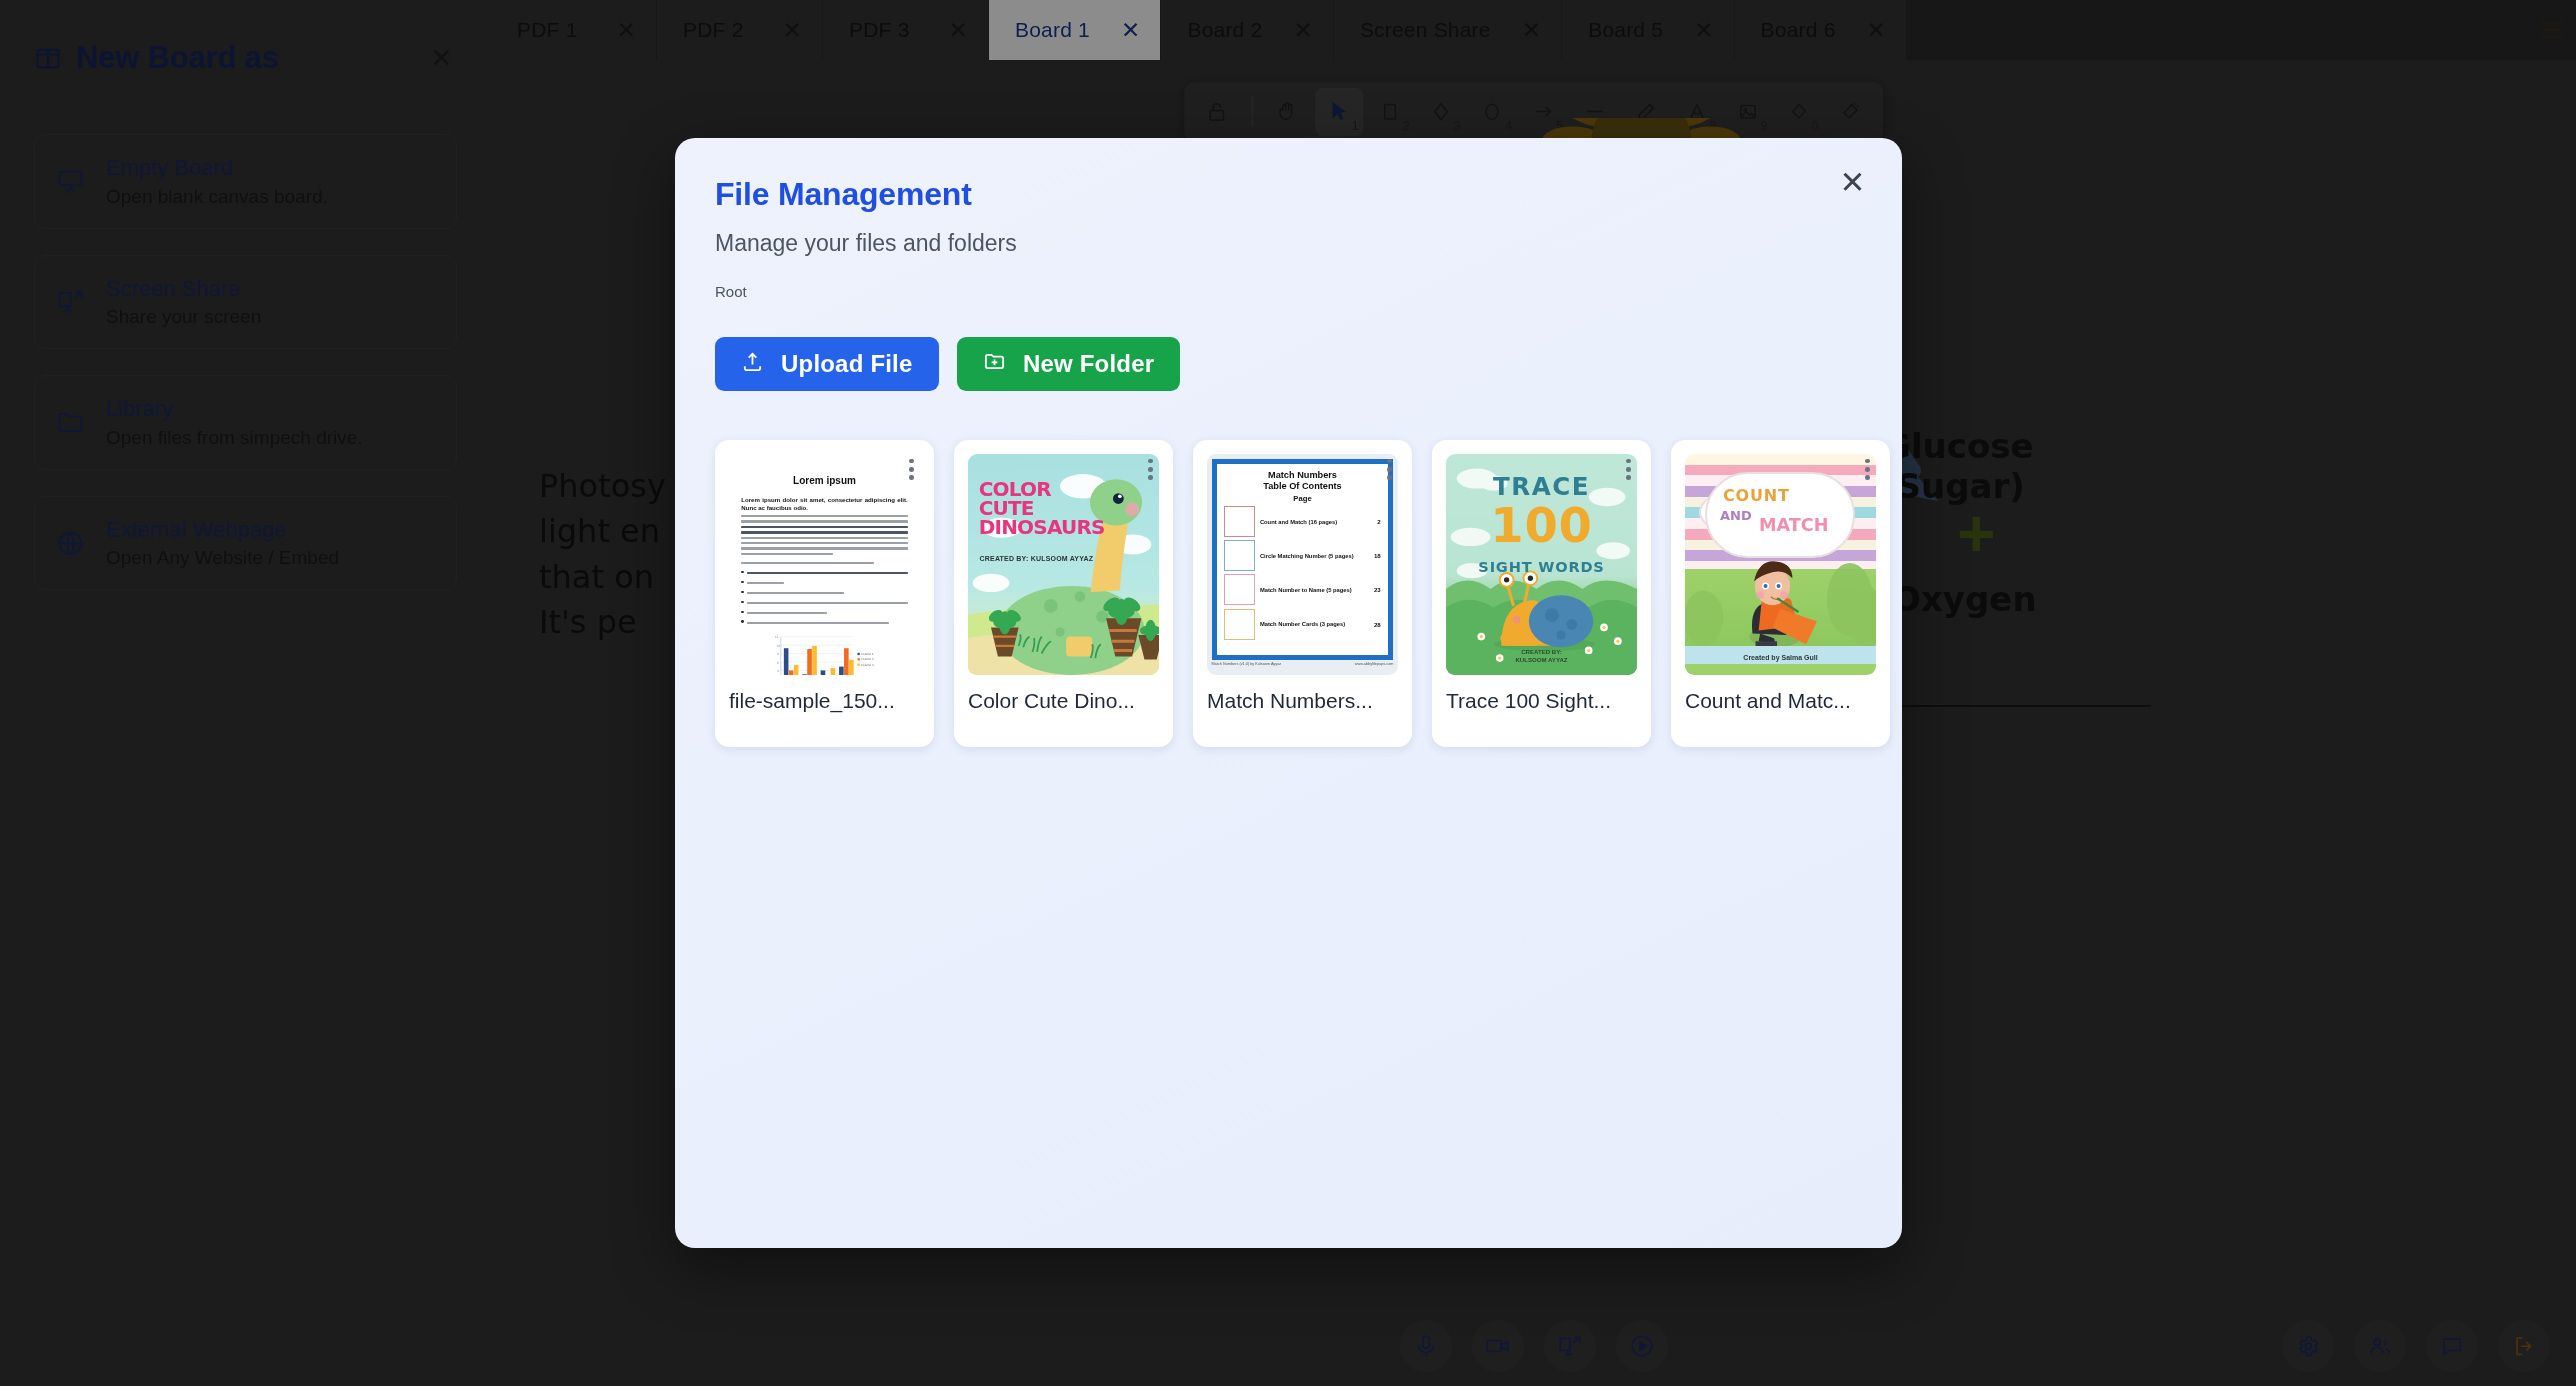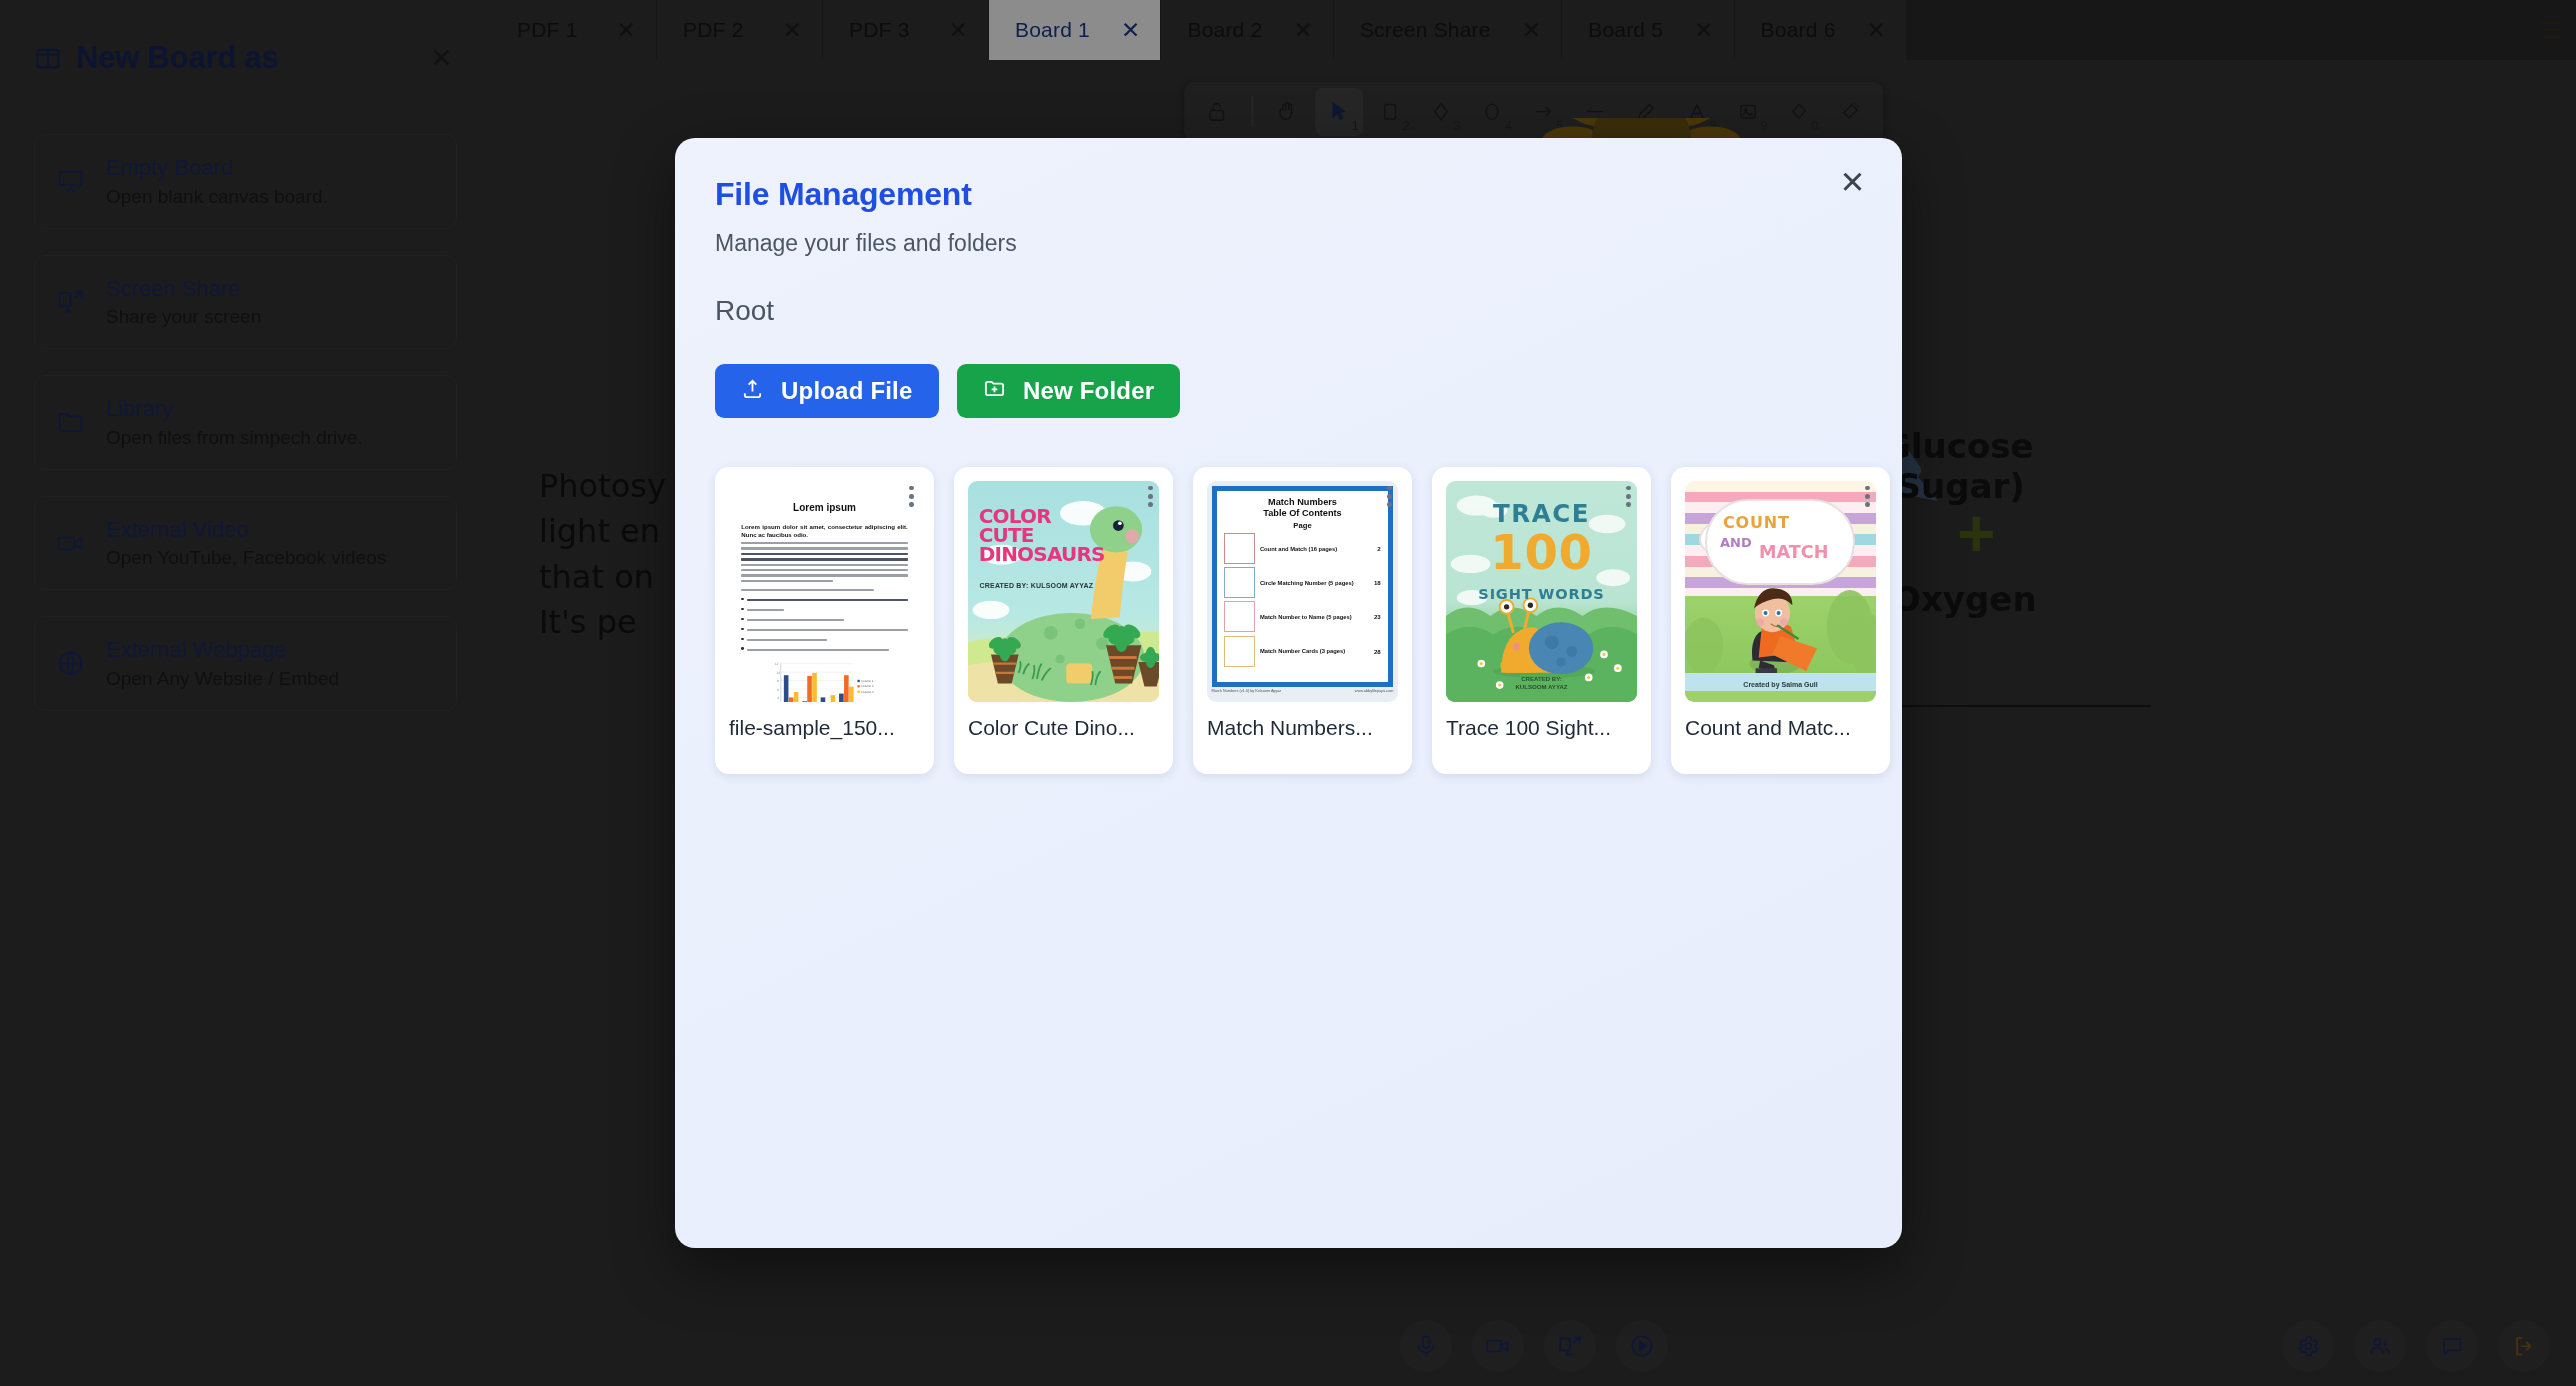--- a/index.html
+++ b/index.html
@@ -122,21 +122,21 @@
     border-radius: 20px; box-shadow: 0 20px 61px rgba(0,0,0,.45);
     padding: 38px 40px;
   }
   .modal-close {
     position: absolute; right: 28px; top: 23px; width: 43px; height: 43px;
     display: flex; align-items: center; justify-content: center;
     font-size: 31px; color: #3d4350; line-height: 1;
   }
   .modal-title { font-size: 32px; font-weight: bold; color: #1f4fe0; letter-spacing: -0.2px; }
   .modal-sub { font-size: 23px; color: #4b5563; margin-top: 17px; }
-  .breadcrumb { font-size: 28px; color: #4b5563; margin-top: 38px; }
+  .breadcrumb { font-size: 15px; color: #4b5563; margin-top: 26px; }
   .actions { display: flex; gap: 18.4px; margin-top: 37px; }
   .btn {
     display: flex; align-items: center; gap: 17px; height: 54px;
     padding: 0 26px; border-radius: 9.2px; color: #ffffff;
     font-size: 24px; font-weight: bold; letter-spacing: 0.2px;
   }
   .btn-upload { background: #2563eb; }
   .btn-folder { background: #16a34a; }
 
   .grid { display: flex; gap: 20px; margin-top: 49px; }
@@ -268,32 +268,20 @@
         <svg width="29" height="29" viewBox="0 0 24 24" fill="none" stroke="#1b2a63" stroke-width="1.6">
           <path d="M3 7a2 2 0 0 1 2-2h4l2 2h8a2 2 0 0 1 2 2v8a2 2 0 0 1-2 2H5a2 2 0 0 1-2-2z"></path>
         </svg>
       </span>
       <span class="sb-item-txt">
         <span class="sb-item-title">Library</span>
         <span class="sb-item-sub">Open files from simpech drive.</span>
       </span>
     </div>
 
-    <div class="sb-item">
-      <span class="sb-item-ico">
-        <svg width="29" height="29" viewBox="0 0 24 24" fill="none" stroke="#1b2a63" stroke-width="1.6">
-          <rect x="2" y="7" width="13" height="10" rx="2"></rect>
-            <path d="M15 11l6-3v8l-6-3z"></path>
-        </svg>
-      </span>
-      <span class="sb-item-txt">
-        <span class="sb-item-title">External Video</span>
-        <span class="sb-item-sub">Open YouTube, Facebook videos</span>
-      </span>
-    </div>
 
     <div class="sb-item">
       <span class="sb-item-ico">
         <svg width="29" height="29" viewBox="0 0 24 24" fill="none" stroke="#1b2a63" stroke-width="1.6">
           <circle cx="12" cy="12" r="9"></circle>
             <path d="M3 12h18M12 3c3 3.6 3 14.4 0 18M12 3c-3 3.6-3 14.4 0 18"></path>
         </svg>
       </span>
       <span class="sb-item-txt">
         <span class="sb-item-title">External Webpage</span>

